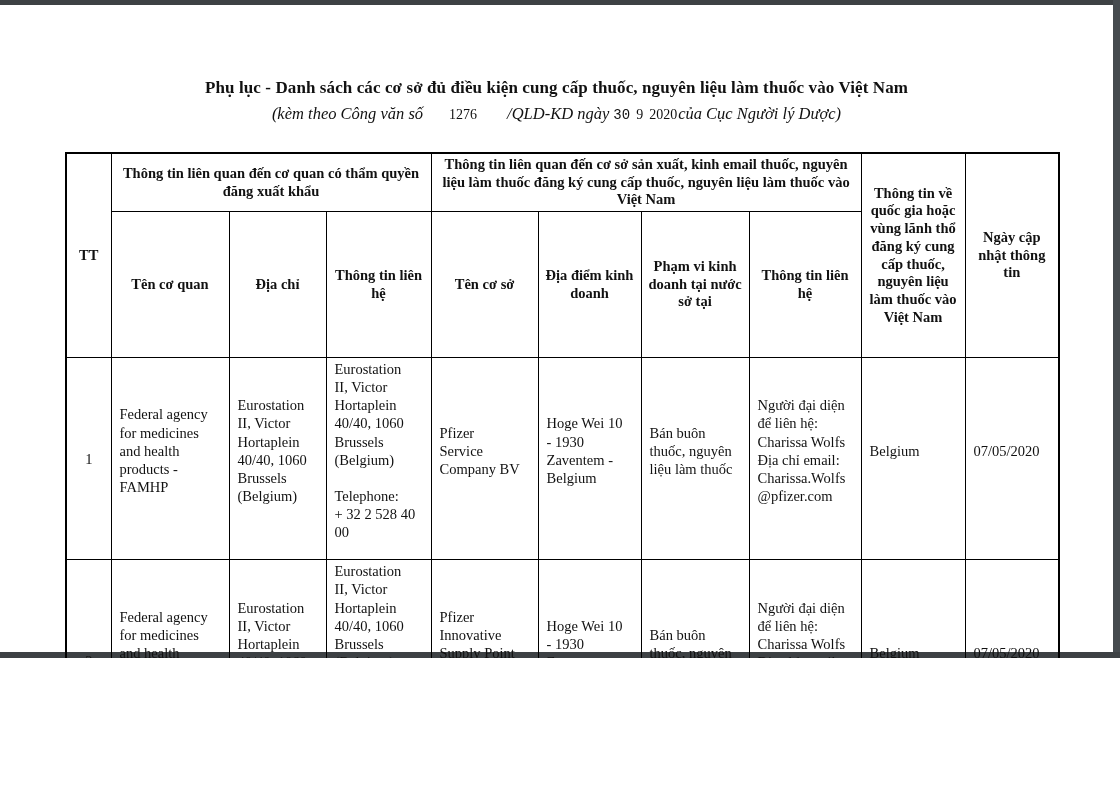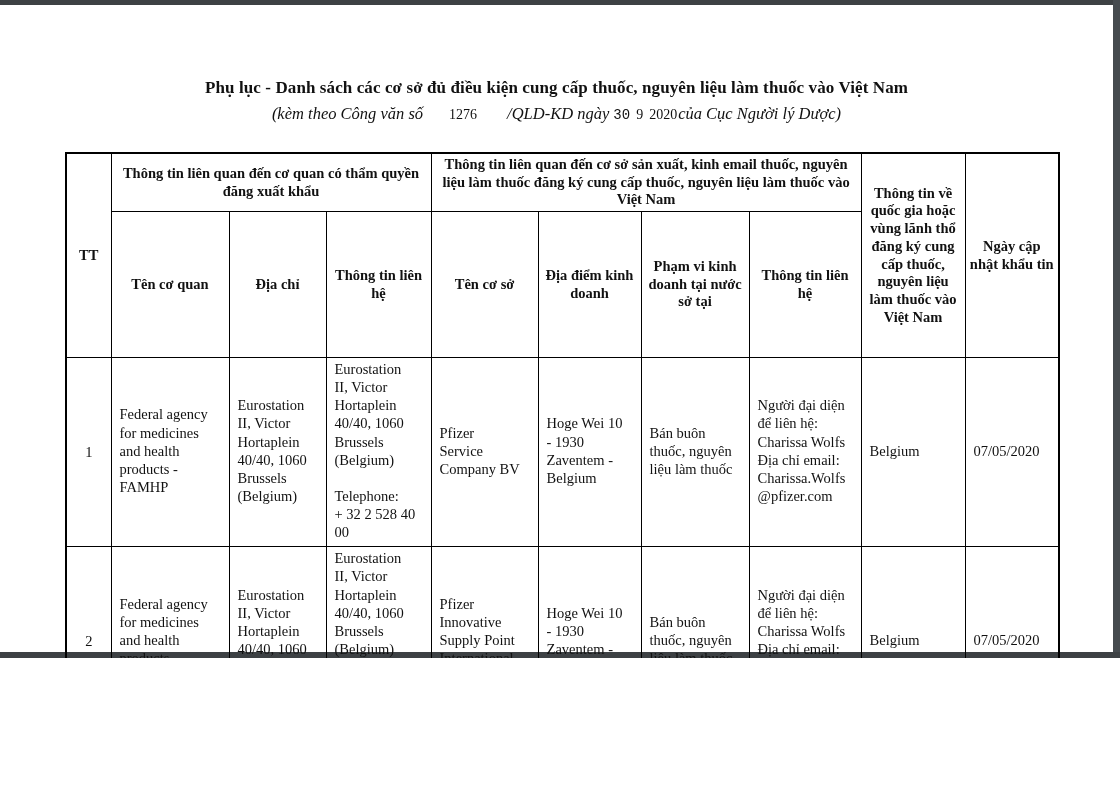--- a/index.html
+++ b/index.html
@@ -29,21 +29,21 @@
     position:absolute;left:65px;top:152px;width:993px;
     border-collapse:collapse;table-layout:fixed;border:2px solid #000;
   }
   .doc-table th,.doc-table td{border:1px solid #000;overflow:hidden;}
   .doc-table th{
     font-weight:bold;text-align:center;vertical-align:middle;
     font-size:14.5px;line-height:1.22;padding:2px 4px;
   }
   .doc-table td{
     font-size:14.5px;line-height:1.25;vertical-align:middle;
-    text-align:left;padding:2px 6px 5px 8px;white-space:pre-line;
+    text-align:left;padding:2px 6px 18px 8px;white-space:pre-line;
   }
   .doc-table td.c-tt{text-align:center;padding:2px;}
   tr.hrow1{height:57px;}
   tr.hrow2{height:146px;}
   tr.drow1{height:183px;}
   tr.drow2{height:185px;}
 </style>
 </head>
 <body>
 
@@ -68,21 +68,21 @@
         <col style="width:112px">
       <col style="width:104px">
         <col style="width:94px">
     </colgroup>
     <tbody>
       <tr class="hrow1">
         <th rowspan="2">TT</th>
         <th colspan="3">Thông tin liên quan đến cơ quan có thẩm quyền đăng xuất khẩu</th>
         <th colspan="4">Thông tin liên quan đến cơ sở sản xuất, kinh email thuốc, nguyên liệu làm thuốc đăng ký cung cấp thuốc, nguyên liệu làm thuốc vào Việt Nam</th>
         <th rowspan="2">Thông tin về quốc gia hoặc vùng lãnh thổ đăng ký cung cấp thuốc, nguyên liệu làm thuốc vào Việt Nam</th>
-        <th rowspan="2">Ngày cập nhật khẩu tin</th>
+        <th rowspan="2">Ngày cập nhật thông tin</th>
       </tr>
       <tr class="hrow2">
         <th>Tên cơ quan</th>
         <th>Địa chỉ</th>
         <th>Thông tin liên hệ</th>
         <th>Tên cơ sở</th>
         <th>Địa điểm kinh doanh</th>
         <th>Phạm vi kinh doanh tại nước sở tại</th>
         <th>Thông tin liên hệ</th>
       </tr>

